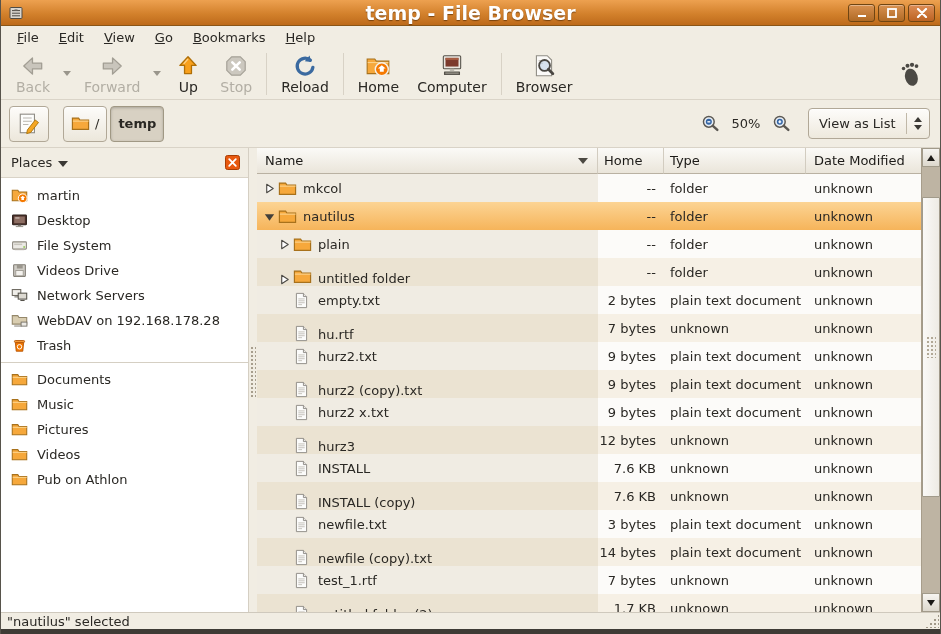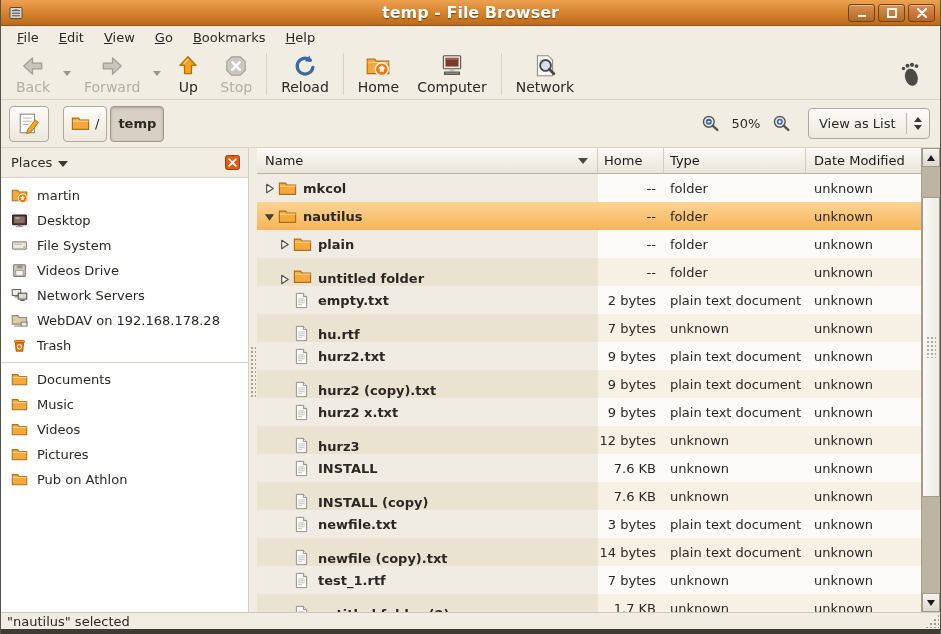--- a/index.html
+++ b/index.html
@@ -16,21 +16,21 @@
 
   
   .titlebar {
     height: 26px; display: flex; align-items: center; position: relative;
     background: linear-gradient(180deg, #eda150 0%, #d3812c 55%, #bd6a1a 100%);
     border-bottom: 1px solid #8a5516;
   }
   .title-icon { margin-left: 7px; width: 16px; height: 16px; }
   .title-text {
     position: absolute; left: 0; right: 0; text-align: center;
-    color: #fff; font-weight: bold; font-size: 16px;
+    color: #fff; font-weight: bold; font-size: 19px;
     text-shadow: 0 1px 1px rgba(80,40,0,.65);
   }
   .win-controls { margin-left: auto; display: flex; gap: 3px; margin-right: 5px; position: relative; }
   .win-btn {
     width: 27px; height: 18px; border-radius: 3px;
     border: 1px solid #6f4512;
     background: linear-gradient(#d89150, #b06a24);
     display: flex; align-items: center; justify-content: center;
     box-shadow: inset 0 1px 0 rgba(255,255,255,.35);
   }
@@ -135,21 +135,21 @@
   .cell.type { width: 142px; padding-left: 6px; }
   .cell.date { flex: 1; padding-left: 8px; }
   .row.light .cell.name { background: #f0ece3; }
   .row.light .cell.size, .row.light .cell.type, .row.light .cell.date { background: #fcfbf9; }
   .row.dark .cell.name { background: #ebe3d2; align-items: flex-end; }
   .row.dark .cell.size, .row.dark .cell.type, .row.dark .cell.date { background: #f6f0e5; }
   .row.selected .cell { background: linear-gradient(#fcd494, #f6b45a); }
   .indent { flex: none; }
   .expander { width: 15px; flex: none; display: flex; align-items: center; }
   .row-icon { width: 22px; flex: none; display: flex; align-items: center; }
-  .row-label { padding-left: 3px; white-space: nowrap; font-weight: bold; }
+  .row-label { padding-left: 3px; white-space: nowrap; }
 
   
   .scrollbar { width: 19px; flex: none; background: #beb4a3; display: flex; flex-direction: column; border-left: 1px solid #a79d8b; }
   .sb-btn {
     height: 19px; flex: none; background: linear-gradient(#f6f4f0, #ddd8cd);
     border: 1px solid #a19a8a; display: flex; align-items: center; justify-content: center;
   }
   .sb-track { flex: 1; position: relative; }
   .sb-thumb {
     position: absolute; top: 30px; left: 0; right: 0; height: 300px;
@@ -300,21 +300,21 @@
       <div class="tb-sep"></div>
       <div class="tb-btn ">
         <span class="tb-icon">
           <svg width="26" height="26" viewBox="0 0 24 24">
             <path d="M5 2.5h10l4 4V21H5z" fill="#fbfaf8" stroke="#908d85"></path>
             <path d="M7 7h6M7 9.5h4" stroke="#c9c6bf"></path>
             <circle cx="12.5" cy="11.5" r="5" fill="rgba(170,195,225,0.45)" stroke="#4a4742" stroke-width="1.7"></circle>
             <path d="M16 15l4.2 4.2" stroke="#4a4742" stroke-width="2.5" stroke-linecap="round"></path>
           </svg>
         </span>
-        <span class="tb-label">Network</span>
+        <span class="tb-label">Browser</span>
       </div>
       <div class="throbber">
         <svg width="30" height="30" viewBox="0 0 24 24">
           <g fill="#4b4944">
             <ellipse cx="12.3" cy="14.6" rx="5" ry="7" transform="rotate(-16 12.3 14.6)"></ellipse>
             <circle cx="6" cy="7.6" r="1.4"></circle>
             <circle cx="9.2" cy="5.4" r="1.6"></circle>
             <circle cx="12.8" cy="4.6" r="1.7"></circle>
             <circle cx="16.4" cy="5.6" r="1.5"></circle>
           </g>
@@ -478,30 +478,30 @@
             </span>
             <span class="side-label">Music</span>
           </div>
           <div class="side-item">
             <span class="side-icon">
               <svg width="17" height="17" viewBox="0 0 16 16">
                 <path d="M1.2 3.4h5.2l1.1 1.7h7.3v7.9H1.2z" fill="#f6a83b" stroke="#a8711b"></path>
                 <path d="M1.6 6h13.2" stroke="#fbd289" stroke-width="1"></path>
               </svg>
             </span>
-            <span class="side-label">Videos</span>
+            <span class="side-label">Pictures</span>
           </div>
           <div class="side-item">
             <span class="side-icon">
               <svg width="17" height="17" viewBox="0 0 16 16">
                 <path d="M1.2 3.4h5.2l1.1 1.7h7.3v7.9H1.2z" fill="#f6a83b" stroke="#a8711b"></path>
                 <path d="M1.6 6h13.2" stroke="#fbd289" stroke-width="1"></path>
               </svg>
             </span>
-            <span class="side-label">Pictures</span>
+            <span class="side-label">Videos</span>
           </div>
           <div class="side-item">
             <span class="side-icon">
               <svg width="17" height="17" viewBox="0 0 16 16">
                 <path d="M1.2 3.4h5.2l1.1 1.7h7.3v7.9H1.2z" fill="#f6a83b" stroke="#a8711b"></path>
                 <path d="M1.6 6h13.2" stroke="#fbd289" stroke-width="1"></path>
               </svg>
             </span>
             <span class="side-label">Pub on Athlon</span>
           </div>

